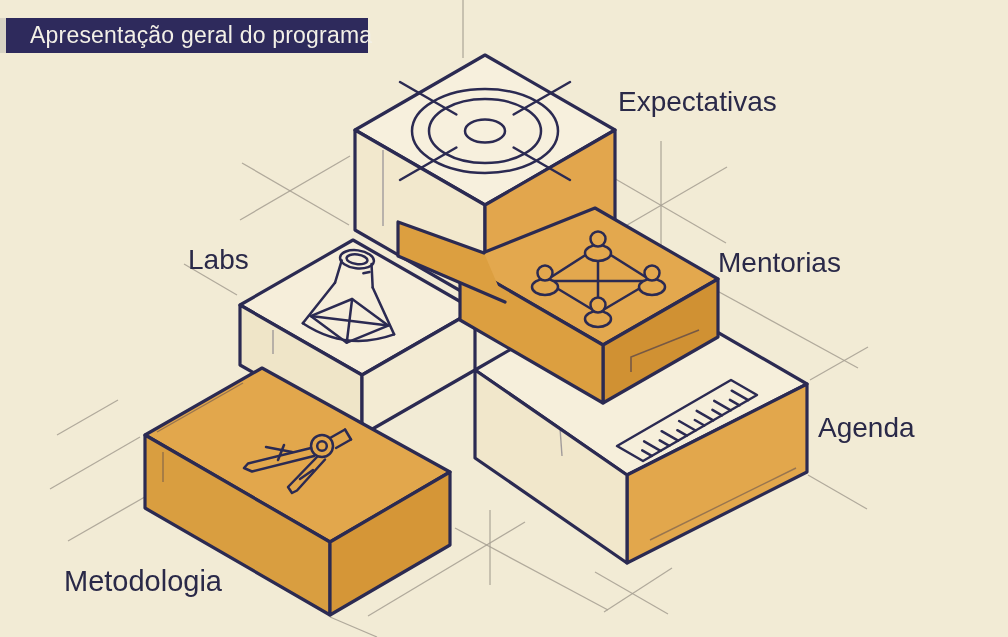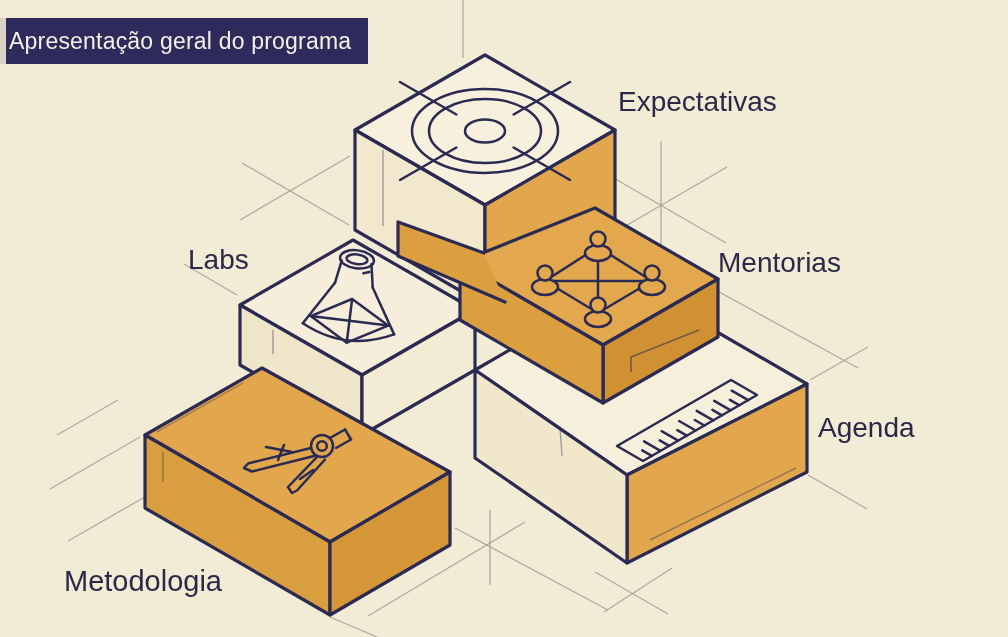--- a/index.html
+++ b/index.html
@@ -5,26 +5,26 @@
   html,body{margin:0;padding:0;background:#d8d2c2;}
   .stage{
     position:relative;
     width:1008px;height:637px;
     margin:0 auto;
     background:#f2ebd5;
     overflow:hidden;
     font-family:"Liberation Sans", sans-serif;
   }
   .banner{
-    position:absolute;left:0;top:18px;height:46px;width:368px;
+    position:absolute;left:0;top:18px;height:35px;width:368px;
     background:#2e2a5c;
     border-left:6px solid #d8d3c4;
     display:flex;align-items:center;
     box-sizing:border-box;
-    padding-left:3px;
+    padding-left:24px;
   }
   .banner-text{
     color:#f3f0e7;font-size:23px;letter-spacing:.2px;white-space:nowrap;
   }
   svg{position:absolute;left:0;top:0;}
   .outl{stroke:#2b2a52;stroke-width:3.2;stroke-linejoin:round;}
   .edge{stroke:#2b2a52;stroke-width:3.2;stroke-linejoin:round;stroke-linecap:round;fill:none;}
   .ic{fill:none;stroke:#2b2a52;stroke-width:2.5;stroke-linecap:round;stroke-linejoin:round;}
   .ic-fill{stroke:#2b2a52;stroke-width:2.5;}
   .cons{stroke:#a69f92;stroke-width:1.3;opacity:.85;}

